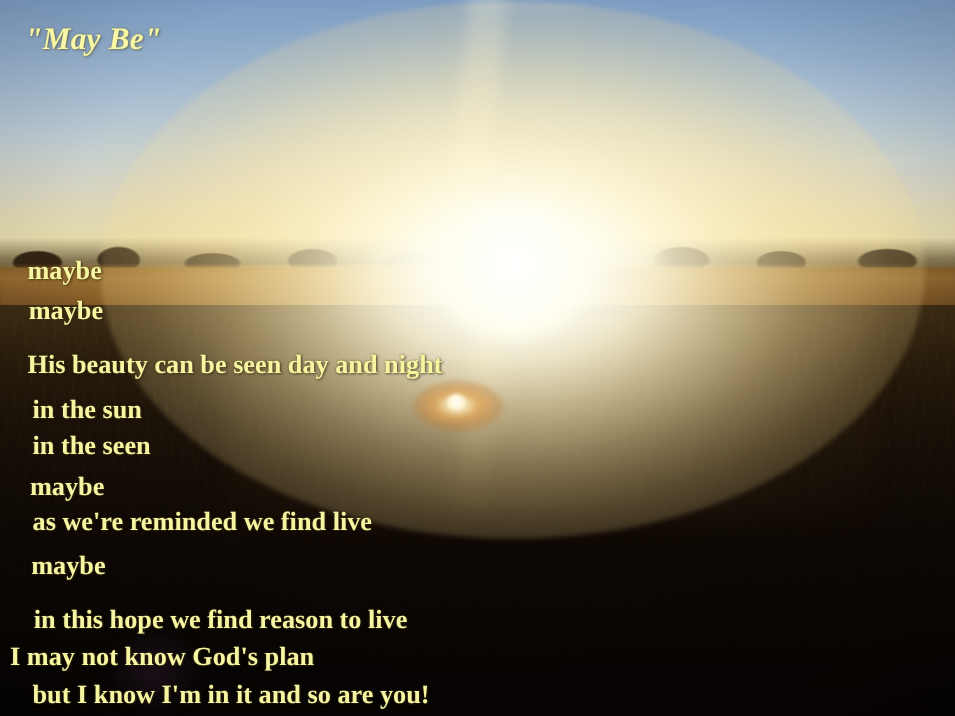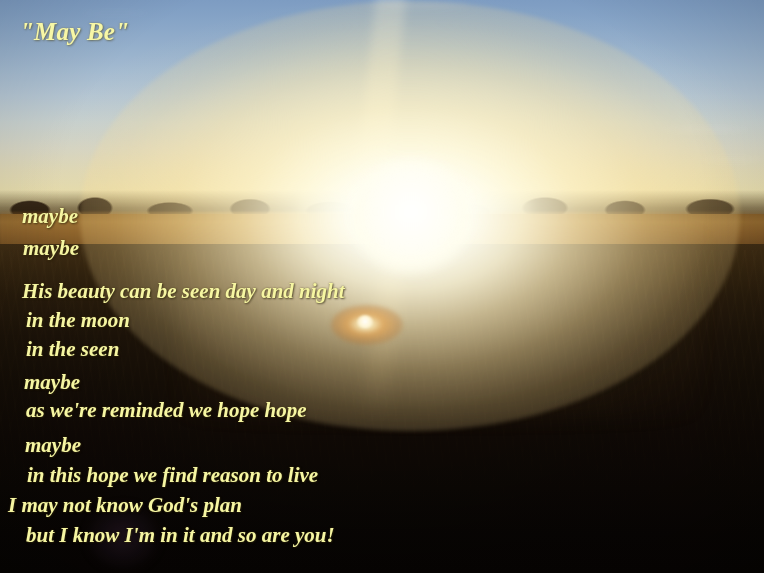--- a/index.html
+++ b/index.html
@@ -291,39 +291,38 @@
   .poem {
     position: absolute;
     left: 0;
     top: 206px;
     width: 764px;
   }
   .line {
     position: relative;
     font-size: 21px;
     font-weight: bold;
-    font-style: italic;
     color: #f6f6a2;
     white-space: nowrap;
     text-shadow:
       0 0 2px rgba(90,78,26,0.65),
       1px 1px 2px rgba(30,24,6,0.60);
     line-height: 1.0;
   }
   .line.t-maybe      { margin-left: 22px; margin-top: 0px;  }
   .line.t-body       { margin-left: 21px; margin-top: 6px;  }
   .line.t-maybe2     { margin-left: 23px; margin-top: 11px; }
   .line.t-body2      { margin-left: 22px; margin-top: 22px;  }
   .line.t-list1      { margin-left: 26px; margin-top: 15px; }
   .line.t-list2      { margin-left: 26px; margin-top: 8px;  }
   .line.t-list3      { margin-left: 26px; margin-top: 8px;  }
   .line.t-maybe3     { margin-left: 24px; margin-top: 12px; }
   .line.t-body3      { margin-left: 26px; margin-top: 7px;  }
   .line.t-maybe4     { margin-left: 25px; margin-top: 14px; }
-  .line.t-body4      { margin-left: 27px; margin-top: 9px;  }
+  .line.t-body4      { margin-left: 27px; margin-top: 22px;  }
   .line.t-close1     { margin-left: 8px; margin-top: 9px;  }
   .line.t-close2     { margin-left: 26px; margin-top: 9px;  }
 </style>
 </head>
 <body>
 
 <div class="poster">
 
   <div class="sky"></div>
   <div class="sky-warm"></div>
@@ -350,23 +349,23 @@
   <div class="flare-violet"></div>
 
   <div class="vignette"></div>
 
   <div class="title">"May Be"</div>
 
   <div class="poem">
       <div class="line t-maybe">maybe</div>
       <div class="line t-maybe2">maybe</div>
       <div class="line t-body2">His beauty can be seen day and night</div>
-      <div class="line t-list2">in the moon</div>
+      <div class="line t-list1">in the sun</div>
       <div class="line t-list3">in the seen</div>
       <div class="line t-maybe3">maybe</div>
-      <div class="line t-body3">as we're reminded we hope hope</div>
+      <div class="line t-body3">as we're reminded we find live</div>
       <div class="line t-maybe4">maybe</div>
       <div class="line t-body4">in this hope we find reason to live</div>
       <div class="line t-close1">I may not know God's plan</div>
       <div class="line t-close2">but I know I'm in it and so are you!</div>
     </div>
 
 </div>
 
 </body></html>

